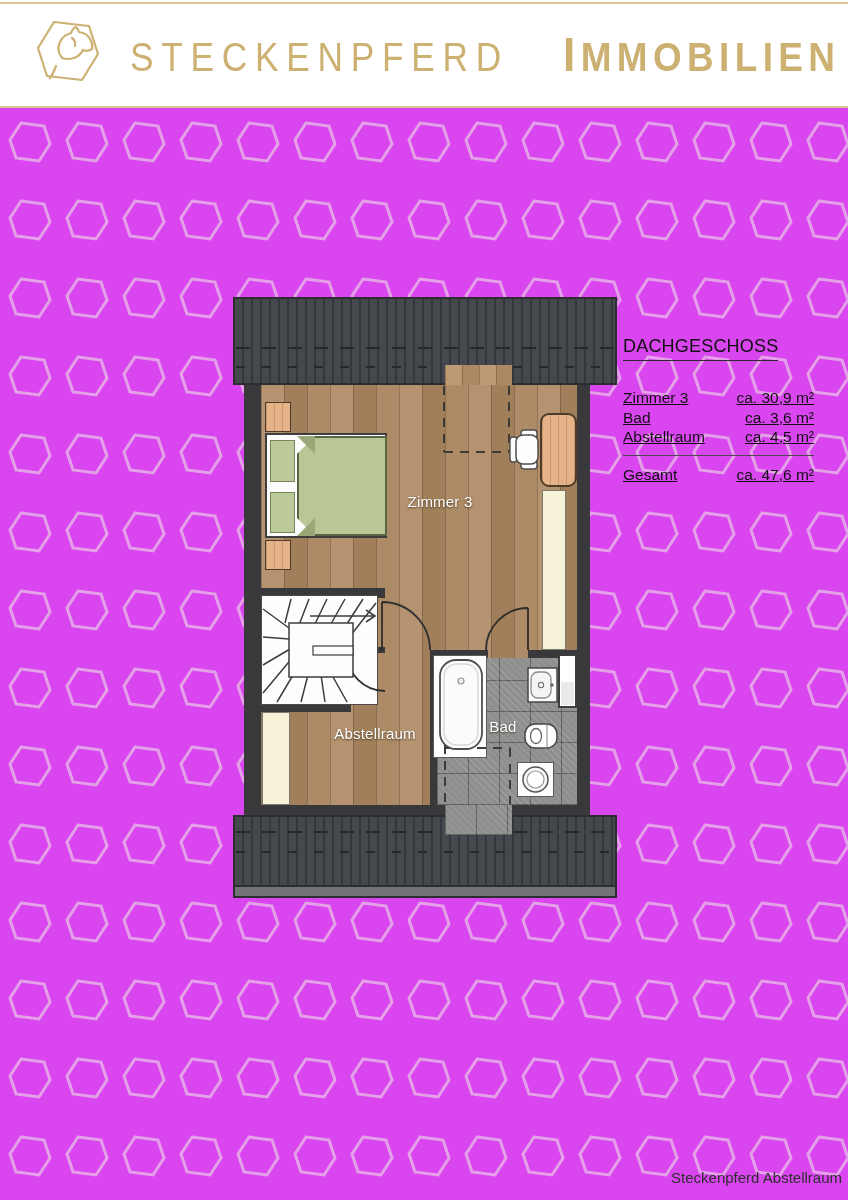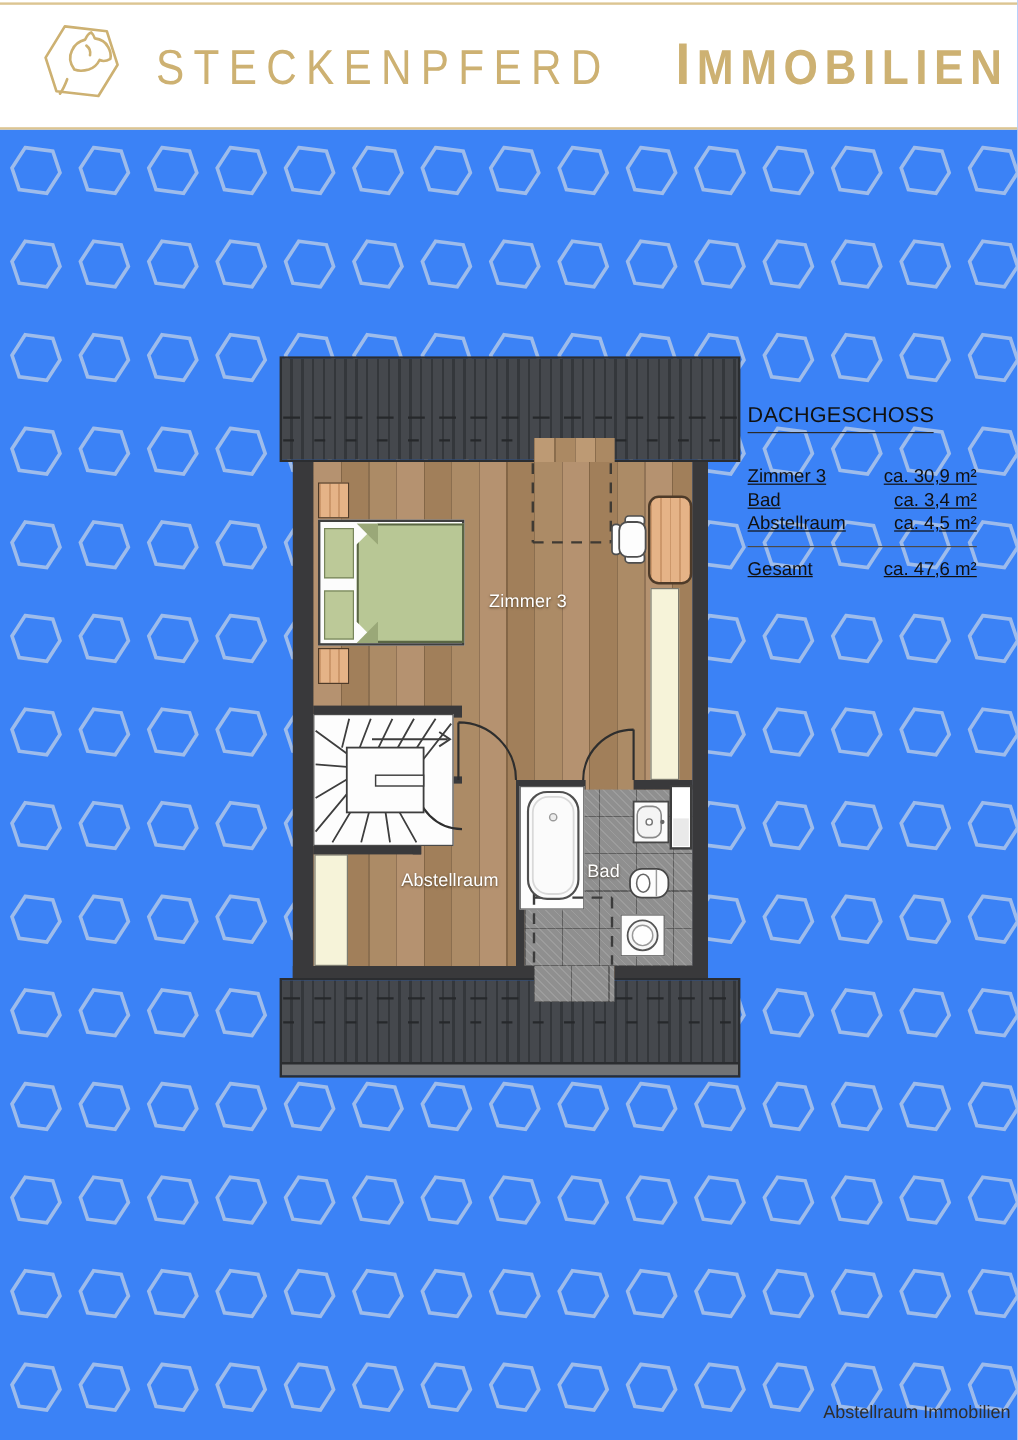--- a/index.html
+++ b/index.html
@@ -1,16 +1,16 @@
 <!DOCTYPE html>
 <html style="--gold: #cdb172; --gold-line: #dcc592;"><head>
 <meta charset="utf-8">
 <style>
   html,body{margin:0;padding:0;background:#fff;}
-  .page{position:relative;width:848px;height:1200px;background:#3b82f6;overflow:hidden;
+  .page{position:relative;width:848px;height:1200px;background:#d946ef;overflow:hidden;
         font-family:"Liberation Sans",sans-serif;-webkit-font-smoothing:antialiased;}
   
   .header{position:absolute;left:0;top:0;width:848px;height:108px;background:#fff;z-index:5;}
   .gold-line{position:absolute;left:0;width:848px;height:2px;background:var(--gold-line,#dcc592);}
   .gold-line.top{top:2px;}
   .gold-line.bottom{top:106px;}
   .brand{position:absolute;left:130px;top:26px;display:flex;align-items:baseline;gap:20px;white-space:nowrap;}
   .brand-light{display:inline-block;font-size:41px;font-weight:400;letter-spacing:9px;
                color:var(--gold,#cdb172);transform:scaleX(.86);transform-origin:left bottom;}
   .brand-bold{display:inline-block;font-size:41px;font-weight:700;letter-spacing:6px;
@@ -837,28 +837,28 @@
 
   <div class="legend">
     <div class="legend-title">DACHGESCHOSS</div>
     <div class="legend-rows">
       <div class="legend-row">
         <span>Zimmer 3</span>
         <span>ca. 30,9 m²</span>
       </div>
       <div class="legend-row">
         <span>Bad</span>
-        <span>ca. 3,4 m²</span>
+        <span>ca. 3,6 m²</span>
       </div>
       <div class="legend-row">
         <span>Abstellraum</span>
         <span>ca. 4,5 m²</span>
       </div>
       <hr class="legend-divider">
       <div class="legend-row">
         <span>Gesamt</span>
         <span>ca. 47,6 m²</span>
       </div>
     </div>
   </div>
 
-  <div class="footer">Abstellraum Immobilien</div>
+  <div class="footer">Steckenpferd Abstellraum</div>
 </div>
 
 </body></html>

